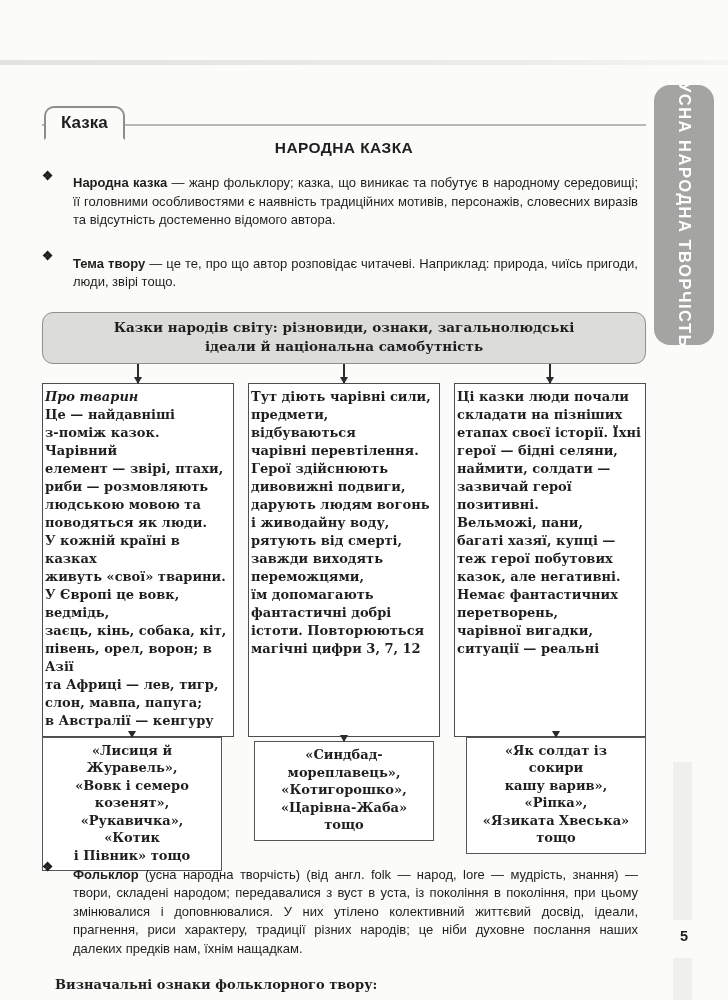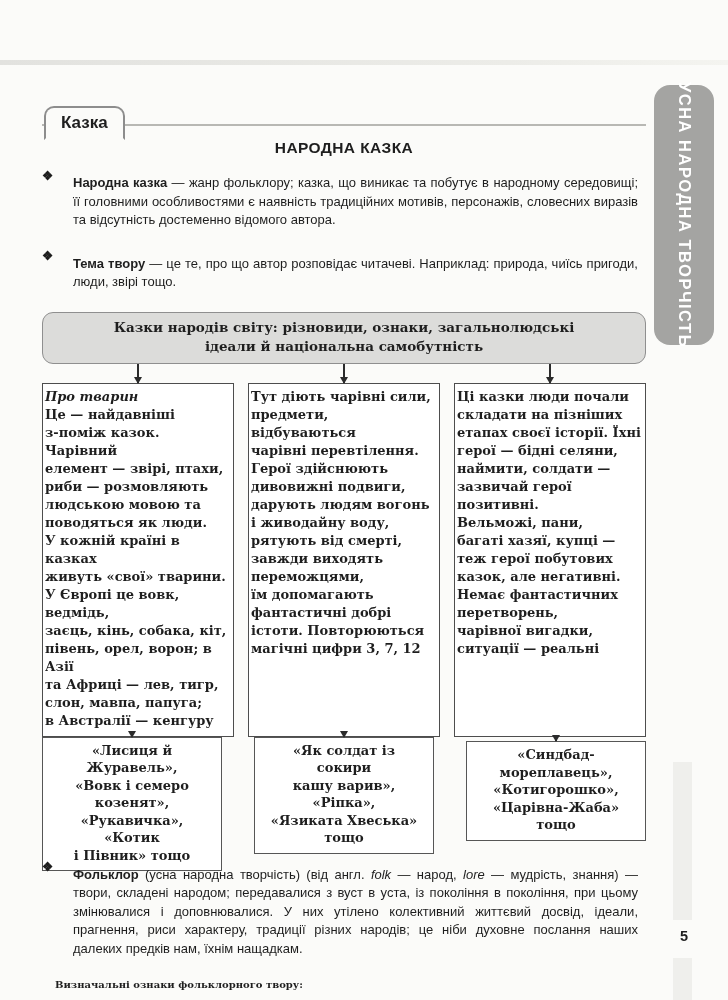--- a/index.html
+++ b/index.html
@@ -29,21 +29,21 @@
   }
   .page-title {
     margin:13px 0 0; text-align:center;
     font-size:15.5px; font-weight:bold; letter-spacing:.4px;
   }
 
   
   .def { display:flex; margin-top:9px; font-size:13px; line-height:18.5px; }
   .def .marker { flex:none; width:23px; font-size:12.5px; padding-top:.5px; font-weight:bold; }
   .def .body { flex:1; margin:8px; text-align:justify; }
-  .ital { font-style:italic; }
+  .ital { }
 
   
   .serif { font-family:"DejaVu Serif","Liberation Serif",serif; font-weight:bold; }
   .root-box {
     margin-top:12px;
     background:#dcdcda; border:1.5px solid #8f8f8f; border-radius:11px;
     text-align:center; padding:5px 0 7px;
     font-size:13.5px; line-height:19px; white-space:pre-line;
   }
   .arrow-row { display:flex; gap:14px; height:19px; }
@@ -68,21 +68,21 @@
   .example-box {
     background:#fff; border:1px solid #565656;
     text-align:center; padding:4px 10px 6px;
     font-size:13px; line-height:17.5px; white-space:pre-line;
   }
 
   
   .folklore { margin-top:17px; }
   .features-heading {
     margin:9px 0 0 13px;
-    font-size:10px; line-height:19px;
+    font-size:13px; line-height:19px;
   }
   .features-list { margin:2px 0 0; padding:0; list-style:none; font-size:13px; }
   .features-list li {
     position:relative; padding-left:52px; margin-top:2px;
     font-family:"DejaVu Serif","Liberation Serif",serif; font-weight:bold;
     line-height:19.5px; text-align:justify;
   }
   .features-list li .dot { position:absolute; left:36px; top:0; }
 
   
@@ -207,31 +207,31 @@
         </div>
       <div class="example-box serif">«Лисиця й Журавель»,
 «Вовк і семеро козенят»,
 «Рукавичка», «Котик
 і Півник» тощо</div>
     </div>
     <div class="example-col">
       <div class="arrow-stretch">
           <div class="v-arrow"></div>
         </div>
-      <div class="example-box serif">«Як солдат із сокири
-кашу варив», «Ріпка»,
-«Язиката Хвеська» тощо</div>
+      <div class="example-box serif">«Синдбад-мореплавець»,
+«Котигорошко»,
+«Царівна-Жаба» тощо</div>
     </div>
     <div class="example-col">
       <div class="arrow-stretch">
           <div class="v-arrow"></div>
         </div>
-      <div class="example-box serif">«Синдбад-мореплавець»,
-«Котигорошко»,
-«Царівна-Жаба» тощо</div>
+      <div class="example-box serif">«Як солдат із сокири
+кашу варив», «Ріпка»,
+«Язиката Хвеська» тощо</div>
     </div>
   </div>
 
   <div class="def folklore">
     <span class="marker">❖</span>
     <p class="body"><b>Фольклор</b><span> (усна народна творчість) (від англ. </span><span class="ital">folk</span><span> — народ, </span><span class="ital">lore</span><span> — мудрість, знання) — твори, складені народом; передавалися з вуст в уста, із покоління в покоління, при цьому змінювалися і доповнювалися. У них утілено колективний життєвий досвід, ідеали, прагнення, риси характеру, традиції різних народів; це ніби духовне послання наших далеких предків нам, їхнім нащадкам.</span></p>
   </div>
 
   <div class="features-heading serif">Визначальні ознаки фольклорного твору:</div>
 

